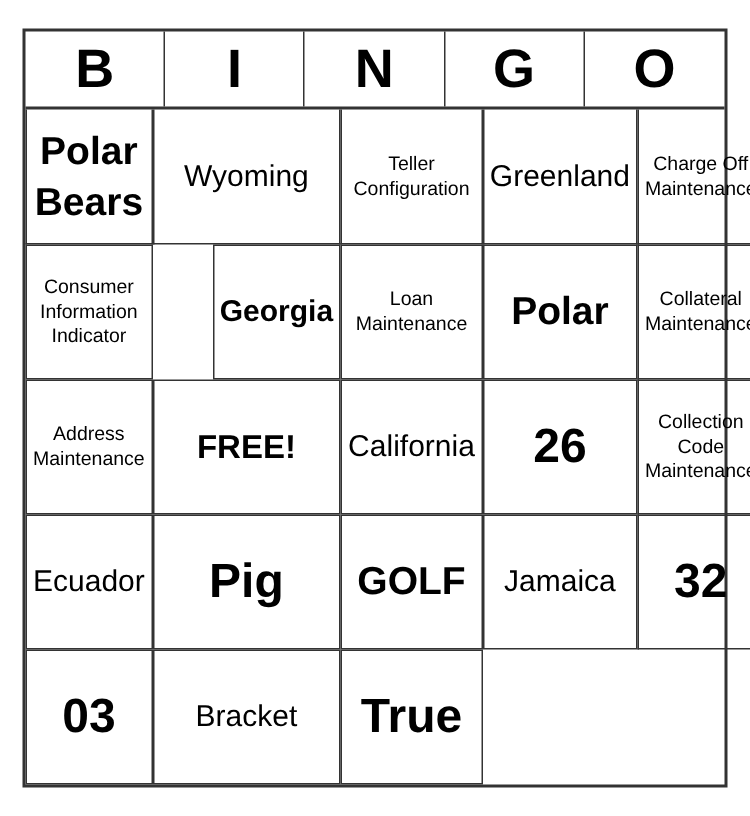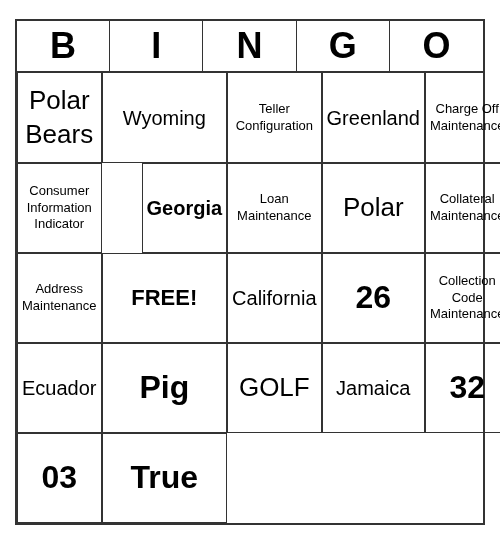--- a/index.html
+++ b/index.html
@@ -58,21 +58,21 @@
     .bingo-cell:nth-child(-n+5) {
       border-top: none;
     }
     .bingo-cell.large-text {
       font-size: 20px;
       font-weight: bold;
       margin-left: 40px;
     }
     .bingo-cell.xlarge-text {
       font-size: 26px;
-      font-weight: normal;
+      font-weight: bold;
     }
     .bingo-cell.xxlarge-text {
       font-size: 32px;
       font-weight: bold;
     }
     .bingo-cell.free {
       font-size: 22px;
       font-weight: bold;
       text-align: center;
     }
@@ -106,15 +106,16 @@
       <div class="bingo-cell free">FREE!</div>
       <div class="bingo-cell medium-text">California</div>
       <div class="bingo-cell xxlarge-text">26</div>
       <div class="bingo-cell ">Collection Code Maintenance</div>
       <div class="bingo-cell medium-text">Ecuador</div>
       <div class="bingo-cell xxlarge-text">Pig</div>
       <div class="bingo-cell xlarge-text">GOLF</div>
       <div class="bingo-cell medium-text">Jamaica</div>
       <div class="bingo-cell xxlarge-text">32</div>
       <div class="bingo-cell xxlarge-text">03</div>
+      <div class="bingo-cell medium-text">Bracket</div>
       <div class="bingo-cell xxlarge-text">True</div>
     </div>
 </div>
 
 </body></html>

